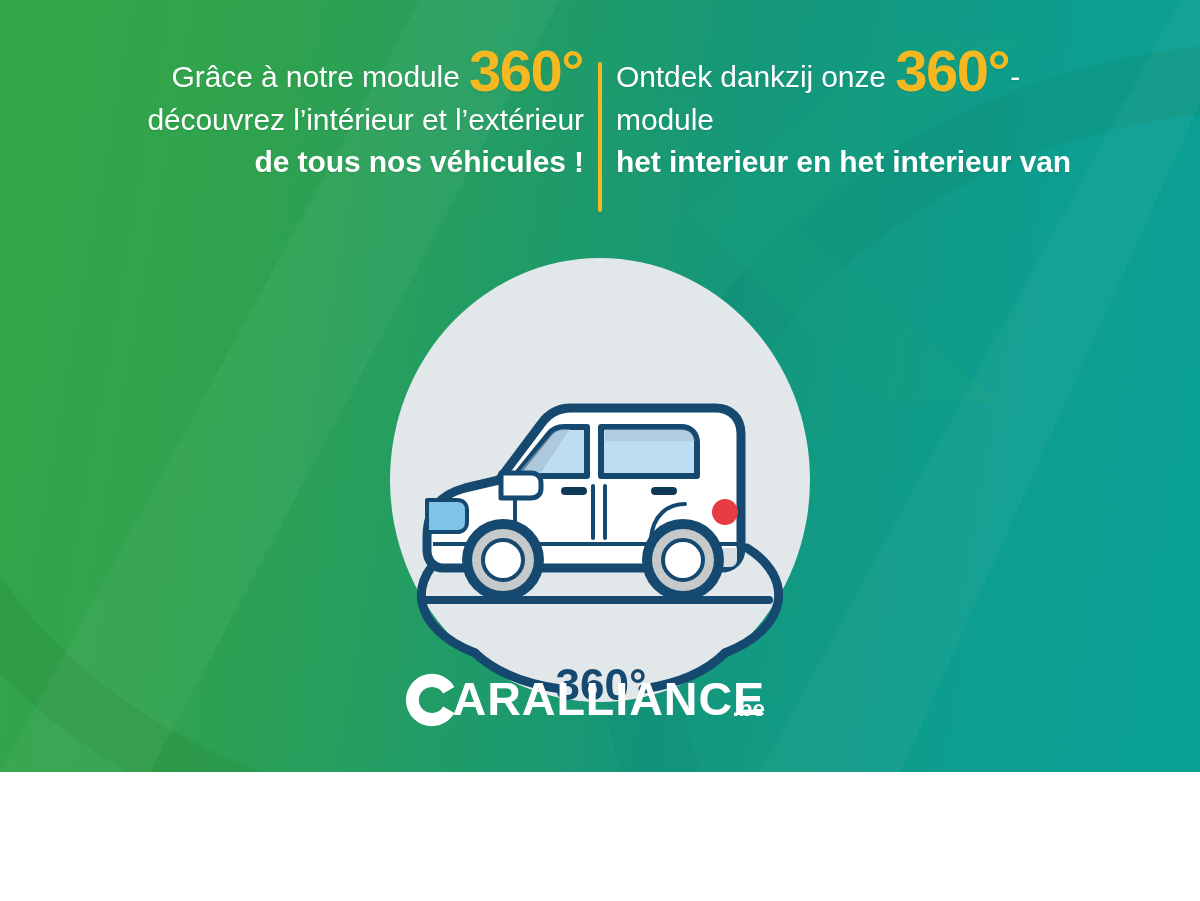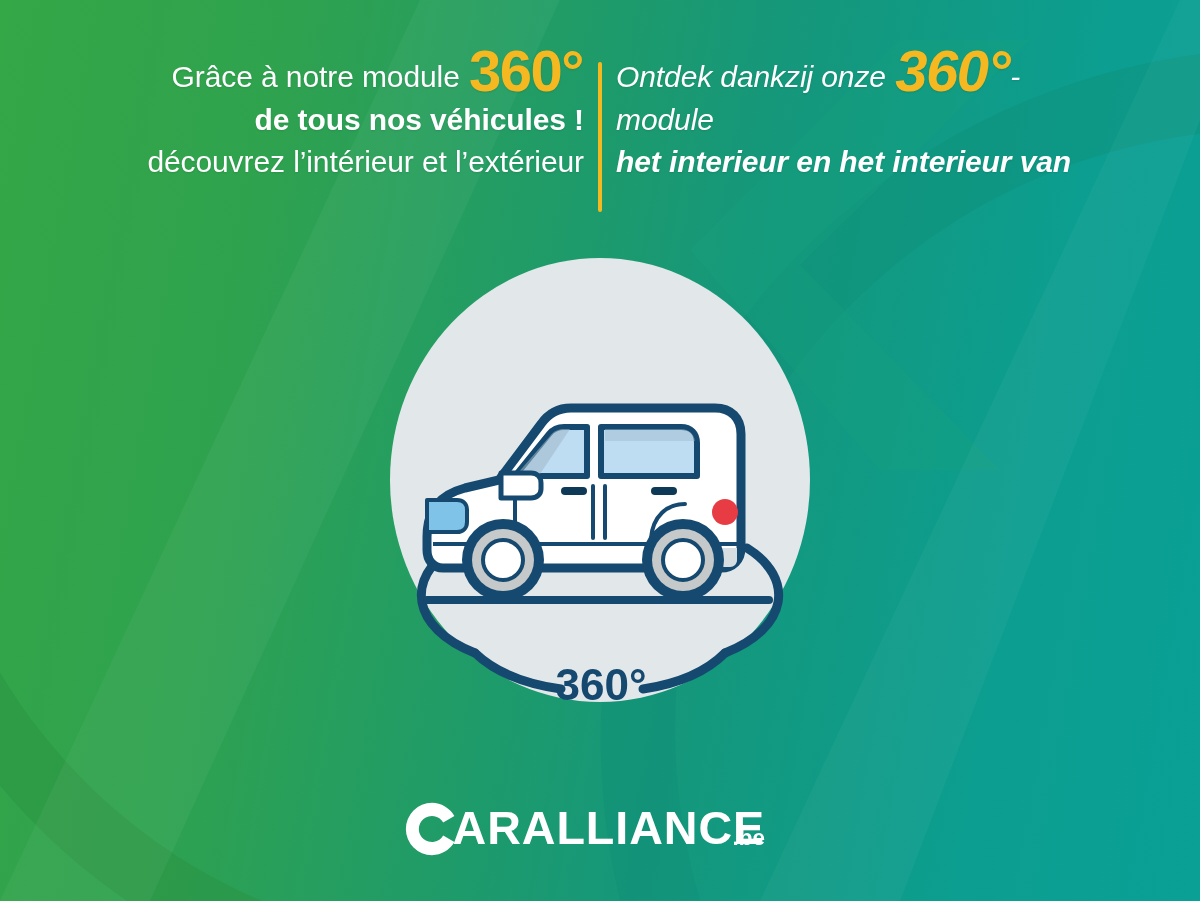--- a/index.html
+++ b/index.html
@@ -4,21 +4,21 @@
 <style>
   * { margin:0; padding:0; box-sizing:border-box; }
   html, body {
     width:1200px; height:901px;
     font-family:"Liberation Sans", sans-serif;
     overflow:hidden;
   }
 
   .banner {
     position:relative;
-    width:1200px; height:901px;
+    width:1200px; height:772px;
     background:linear-gradient(100deg,#34A747 0%,#2FA24F 22%,#15977A 58%,#0C9E90 82%,#0AA096 100%);
     overflow:hidden;
   }
 
   
   .bg-layer { position:absolute; inset:0; pointer-events:none; }
   .bg-layer svg { width:100%; height:100%; display:block; }
 
   
   .headline-row {
@@ -26,21 +26,21 @@
     top:48px; left:0; right:0;
     display:flex;
     align-items:flex-start;
     justify-content:center;
     gap:0;
     z-index:5;
   }
 
   .copy-block { width:520px; padding:0 14px; }
   .copy-fr { text-align:right; }
-  .copy-nl { text-align:left;font-style:italic; }
+  .copy-nl { text-align:left; }
 
   .copy-line {
     color:#ffffff;
     font-size:30px;
     line-height:1.42;
     letter-spacing:-0.1px;
     text-shadow:0 1px 2px rgba(0,0,0,.10);
   }
   .copy-line.light { font-weight:400; }
   .copy-line.bold  { font-weight:700; }
@@ -114,25 +114,25 @@
     </svg>
   </div>
 
   <div class="headline-row">
 
     <div class="copy-block copy-fr">
       <div class="copy-line light">
         <span>Grâce à notre module</span>
         <span class="big360">360°</span>
       </div>
-      <div class="copy-line bold">de tous nos véhicules !</div>
       <div class="copy-line">
         <span class="light">découvrez</span>
         <span class="bold">l’intérieur et l’extérieur</span>
       </div>
+      <div class="copy-line bold">de tous nos véhicules !</div>
     </div>
 
     <div class="divider"></div>
 
     <div class="copy-block copy-nl">
       <div class="copy-line light">
         <span>Ontdek dankzij onze</span>
         <span class="big360">360°</span><span class="suffix-module">-module</span>
       </div>
       <div class="copy-line bold">het interieur en het interieur van</div>

